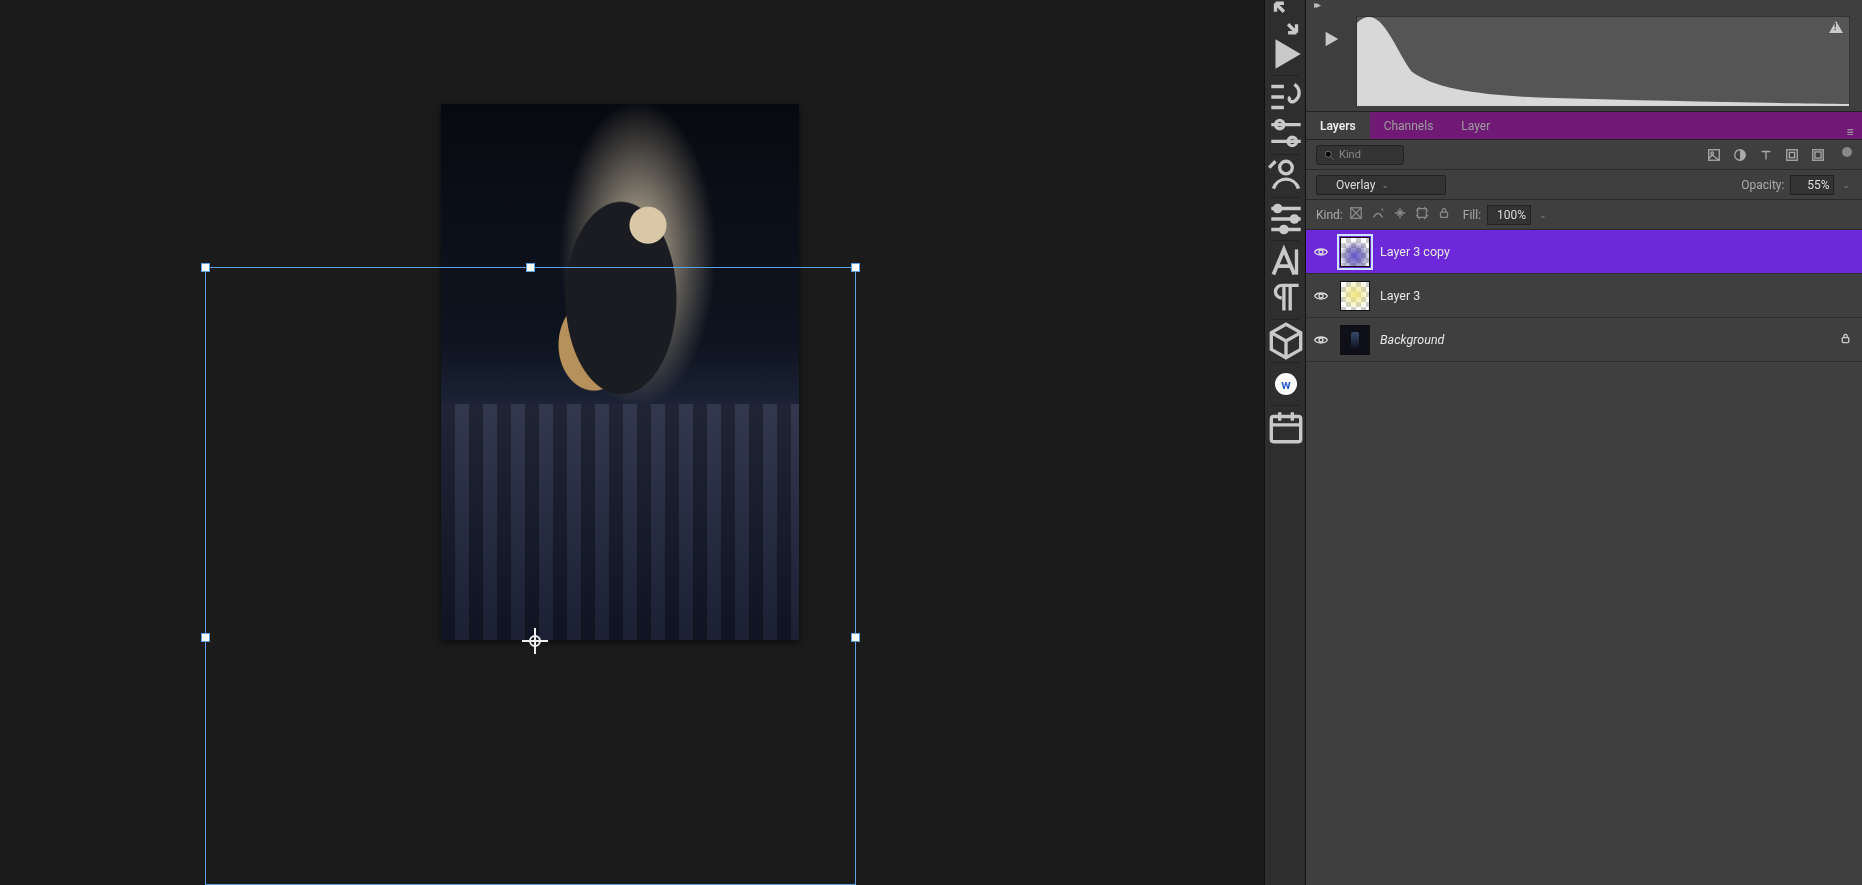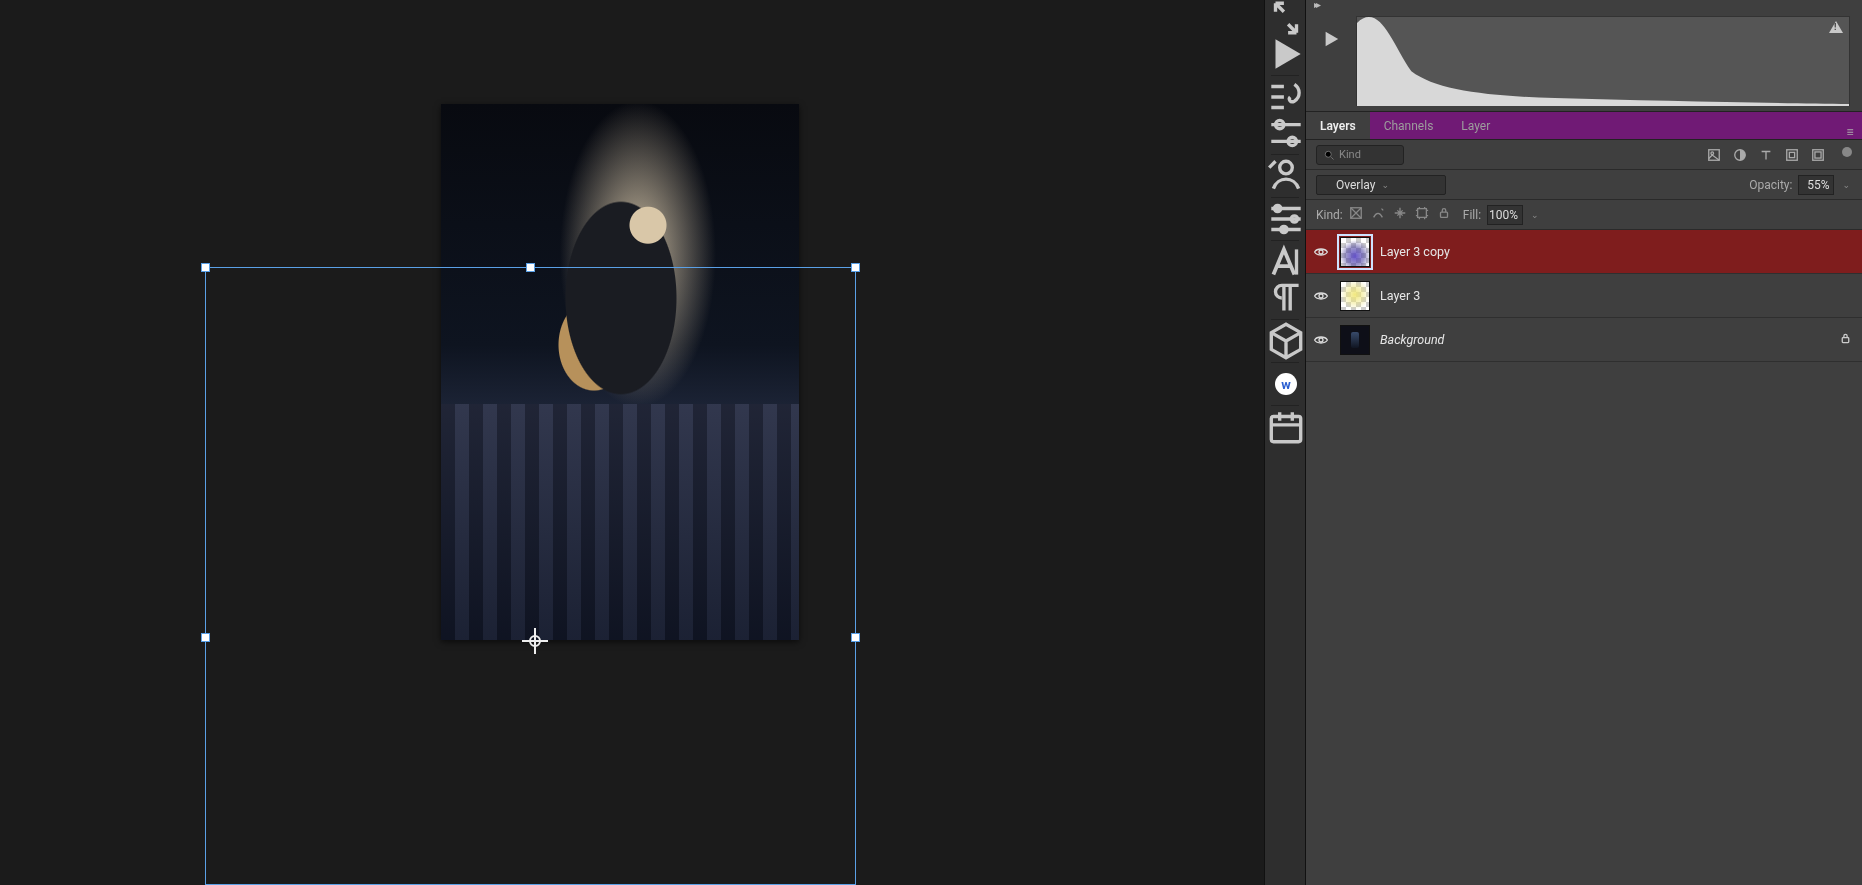--- a/index.html
+++ b/index.html
@@ -103,34 +103,34 @@
   .filter-icons svg{stroke:#aaa; fill:none; stroke-width:1.5; width:14px;height:14px;}
   .toggle-dot { width:10px;height:10px;border-radius:50%;background:#888; margin-left:6px;}
 
   .blend-row select, .blend-row .combo {
     background:#333; color:#ddd; border:1px solid #222; height:20px; font-size:12px;
   }
   .combo { display:flex; align-items:center; padding:0 19px; gap:6px; border-radius:2px;}
   .combo .chev { font-size:9px; color:#888; }
   .blend-row .spacer{flex:1;}
   .blend-row .lab{color:#aaa;}
-  .pct-box { background:#333;border:1px solid #222;color:#ddd;padding:1px 4px; width:36px; height:20px; display:flex;align-items:center;justify-content:flex-end;font-size:12px;}
+  .pct-box { background:#333;border:1px solid #222;color:#ddd;padding:1px 4px; width:44px; height:20px; display:flex;align-items:center;justify-content:flex-end;font-size:12px;}
   .pct-chev{font-size:9px;color:#888;padding:0 2px;}
 
   .lock-row .lock-icons{display:flex; gap:8px;}
   .lock-row svg{stroke:#888;fill:none;stroke-width:1.5;width:14px;height:14px;}
 
   
   .layers-list{ background:#3f3f3f; flex:1; overflow:auto; }
   .layer{
     display:flex; align-items:center; height:44px;
     border-bottom:1px solid #2f2f2f;
     padding-right:10px;
   }
-  .layer.selected{ background:#7f1d1d;text-align:center; }
+  .layer.selected{ background:#6d28d9;text-align:center; }
   .vis{ width:30px; display:flex; align-items:center; justify-content:center;}
   .vis svg{stroke:#ddd;fill:none;width:16px;height:16px;stroke-width:1.6;}
   .thumb{
     width:30px;height:30px;border:1px solid #111; background:#fff; margin:0 10px 0 4px; position:relative; overflow:hidden;
   }
   .thumb.checker{
     background-image:
       linear-gradient(45deg,#ccc 25%,transparent 25%,transparent 75%,#ccc 75%),
       linear-gradient(45deg,#ccc 25%,transparent 25%,transparent 75%,#ccc 75%);
     background-size:10px 10px; background-position:0 0,5px 5px; background-color:#fff;

